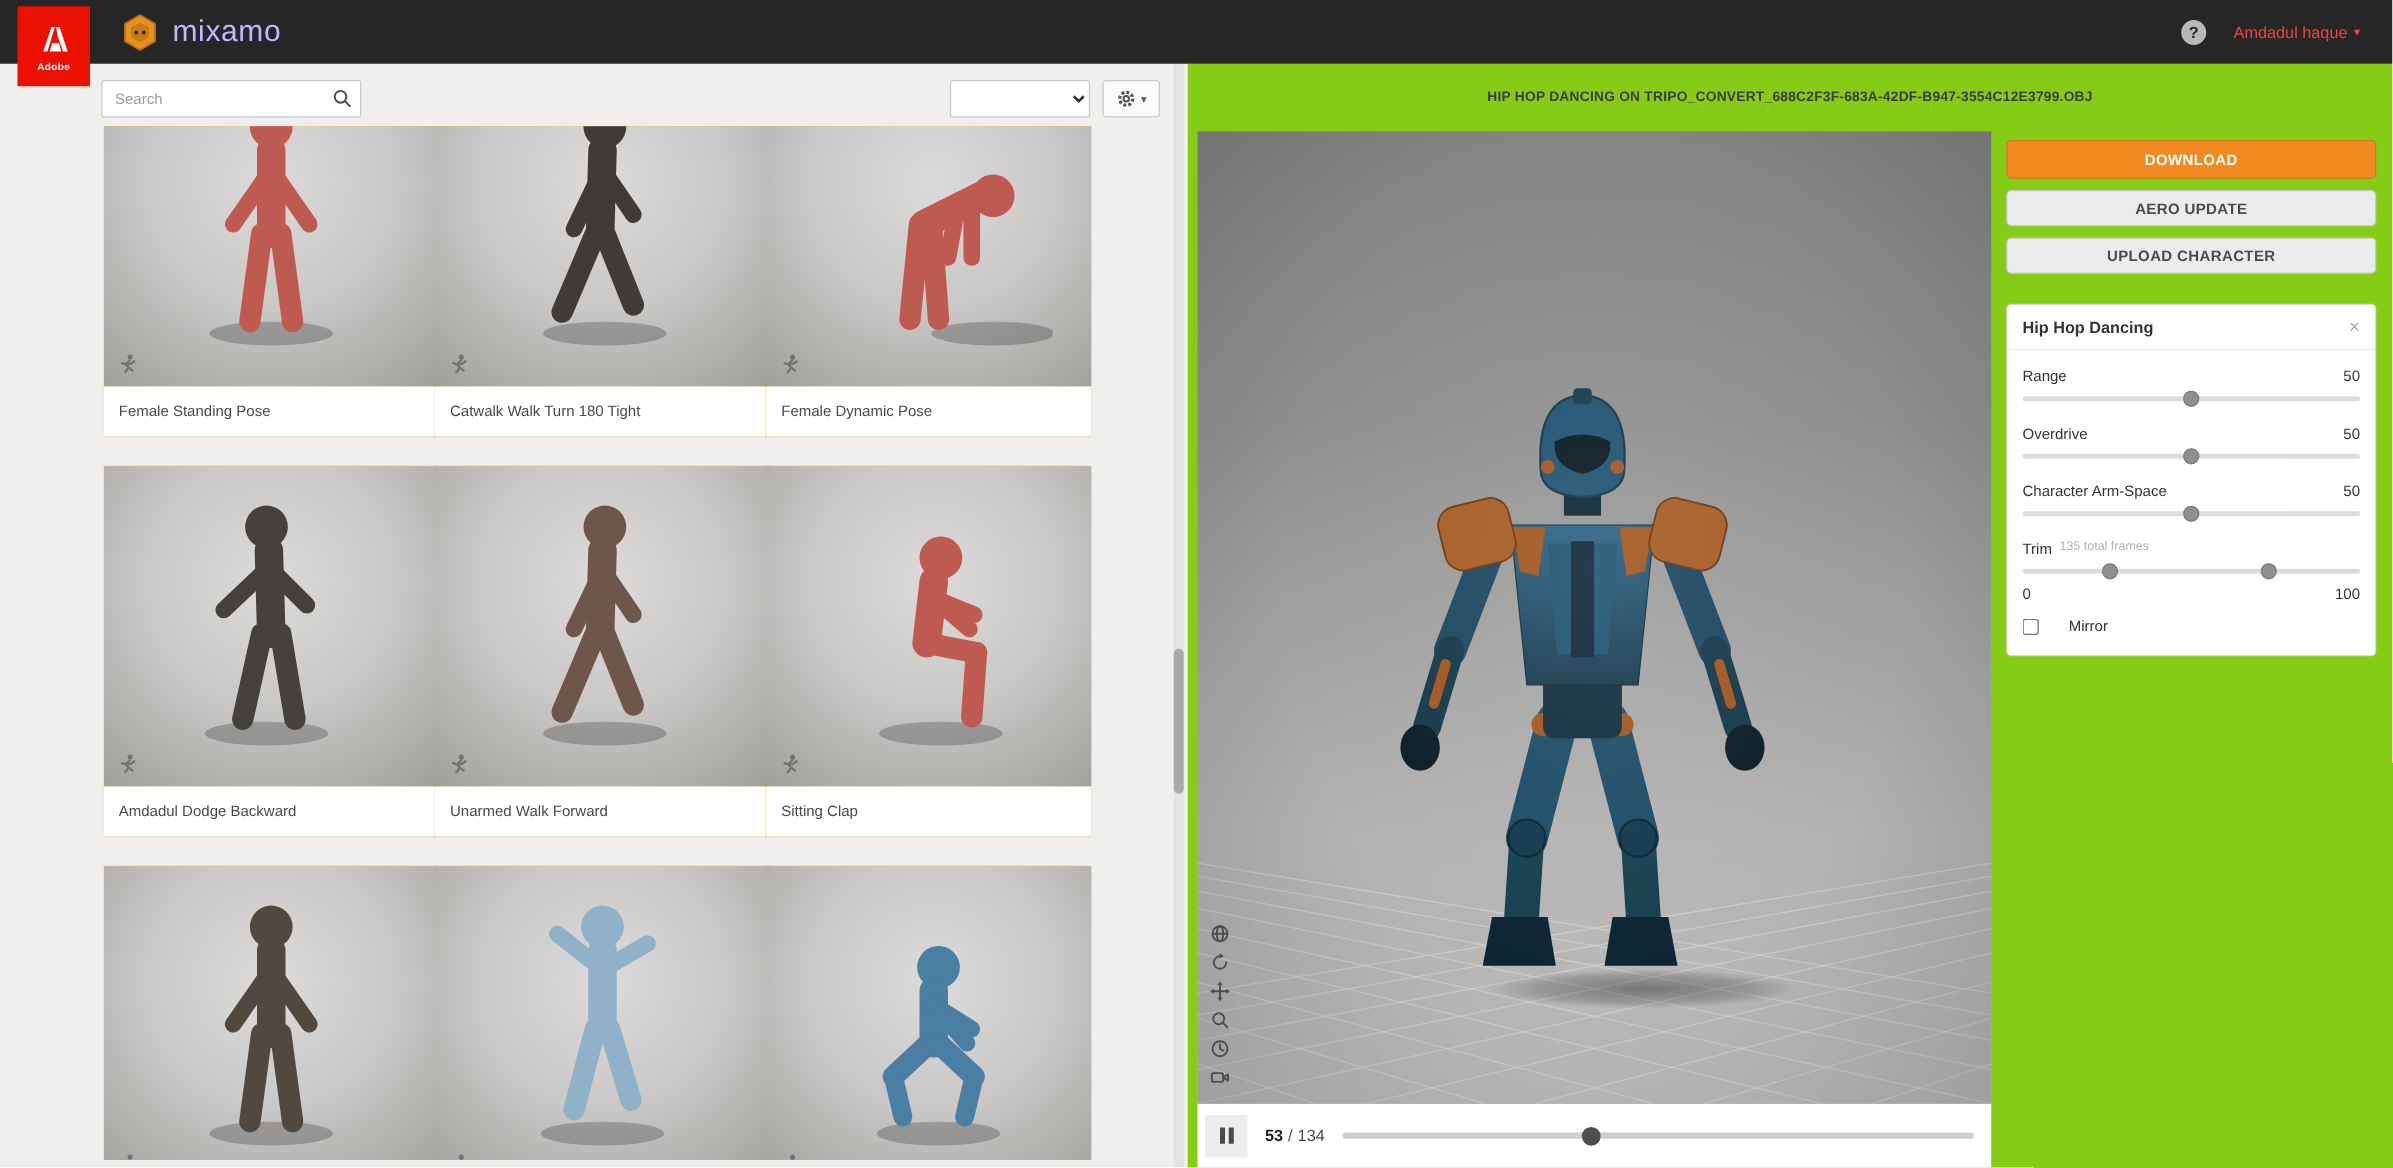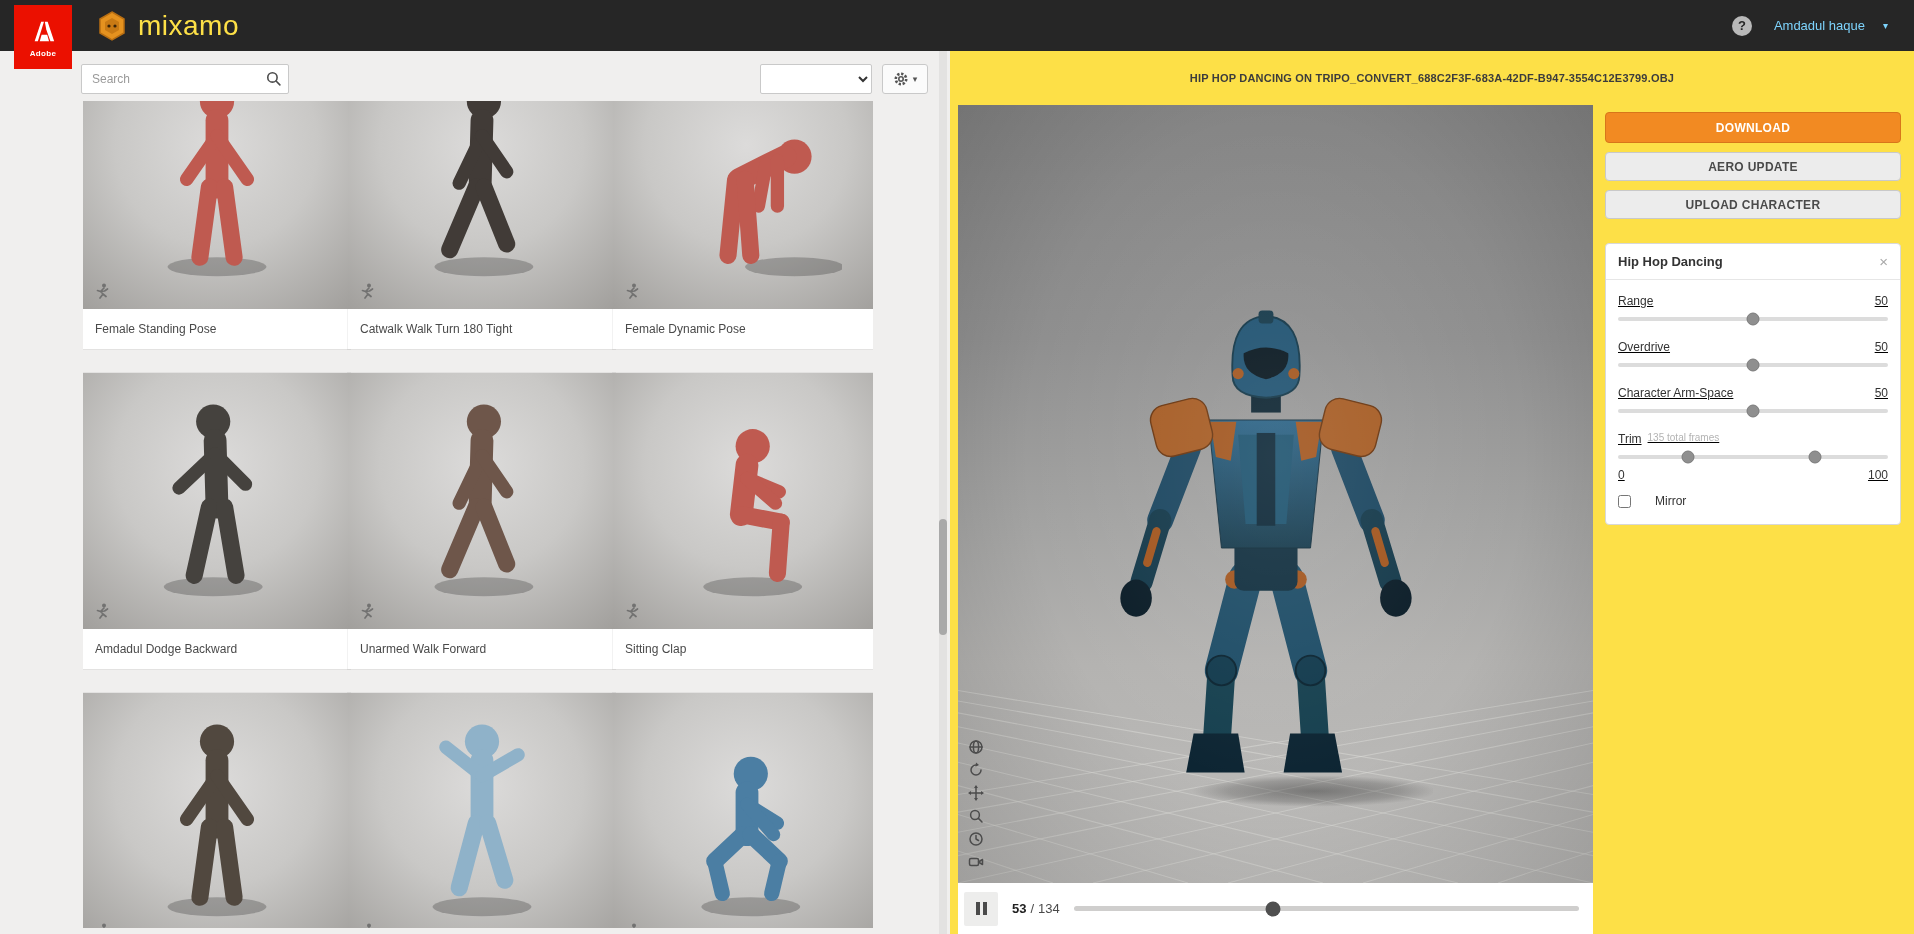--- a/index.html
+++ b/index.html
@@ -8,35 +8,35 @@
   *{box-sizing:border-box; margin:0; padding:0;}
   html,body{width:1914px;height:934px;overflow:hidden;}
   body{font-family:"Liberation Sans",sans-serif;background:#fff;}
 
   
   .topbar{height:51px;background:var(--topbar-bg);display:flex;align-items:stretch;position:relative;z-index:5;}
   .adobe{position:absolute;left:14px;top:5px;width:58px;height:64px;background:var(--adobe-red);
          display:flex;flex-direction:column;align-items:center;justify-content:center;gap:6px;z-index:6;cursor:pointer;}
   .adobe-word{color:#fff;font-size:8px;font-weight:bold;letter-spacing:.3px;}
   .brand{margin-left:96px;display:flex;align-items:center;gap:10px;cursor:pointer;}
-  .brand-name{color:#fde047;font-size:28px;letter-spacing:.5px;}
+  .brand-name{color:#c4b5fd;font-size:24px;letter-spacing:.5px;}
   .nav{display:flex;margin-left:46px;}
   .tab{padding:0 18px;display:flex;align-items:center;font-size:13px;color:#9a9a9a;position:relative;cursor:pointer;}
   .tab.active{color:#fff;}
   .tab.active::after{content:"";position:absolute;left:0;right:0;bottom:0;height:4px;background:var(--accent);}
   .top-right{margin-left:auto;display:flex;align-items:center;gap:22px;padding-right:26px;}
   .help{width:20px;height:20px;border-radius:50%;background:#b9b9b9;color:#262626;font-size:13px;font-weight:bold;
         display:flex;align-items:center;justify-content:center;cursor:pointer;}
-  .user{color:#7dd3fc;font-size:13px;display:flex;gap:18px;align-items:center;cursor:pointer;}
+  .user{color:#ef4444;font-size:13px;display:flex;gap:5px;align-items:center;cursor:pointer;}
   .user .caret{font-size:10px;}
 
   
   .content{display:flex;height:883px;}
   .left-panel{width:950px;flex:none;background:#f0efee;position:relative;overflow:hidden;}
-  .right-region{flex:1;display:flex;flex-direction:column;background:#fde047;}
+  .right-region{flex:1;display:flex;flex-direction:column;background:#84cc16;}
   .viewer-title{height:54px;display:flex;align-items:center;justify-content:center;
                 font-size:11px;font-weight:bold;color:#3c3c3c;letter-spacing:.2px;}
   .right-row{display:flex;flex:1;}
 
   
   .lp-toolbar{display:flex;align-items:center;margin:12px 22px 0 81px;height:32px;gap:10px;}
   .search-wrap{position:relative;width:208px;}
   .search-wrap input{width:100%;height:30px;border:1px solid #c9c9c9;border-radius:2px;background:#fff;
                      font-size:12px;padding:0 30px 0 10px;color:#333;font-family:inherit;}
   .search-wrap input::placeholder{color:#9a9a9a;}
@@ -83,21 +83,21 @@
   
   .sidebar{width:296px;margin-left:12px;padding-top:7px;display:flex;flex-direction:column;}
   .btn{height:29px;border-radius:4px;font-size:12px;font-weight:bold;letter-spacing:.3px;margin-bottom:9px;
        display:flex;align-items:center;justify-content:center;border:1px solid #c9c9c9;background:#ececec;color:#4a4a4a;cursor:pointer;font-family:inherit;}
   .btn.download{background:var(--accent);border-color:#d8761a;color:#fff;height:31px;}
   .panel{margin-top:15px;background:#fff;border:1px solid #d8d8d8;border-radius:4px;}
   .panel-head{display:flex;justify-content:space-between;align-items:center;padding:10px 12px;border-bottom:1px solid #e6e6e6;}
   .panel-title{font-size:13px;font-weight:bold;color:#333;}
   .close{color:#a9a9a9;font-size:15px;cursor:pointer;line-height:1;}
   .panel-body{padding:14px 12px 16px;}
-  .slider-row{margin-bottom:19px;text-decoration:underline;}
+  .slider-row{margin-bottom:19px;}
   .slider-head{display:flex;justify-content:space-between;font-size:12px;color:#333;margin-bottom:9px;}
   .s-note{font-size:10px;color:#b3b3b3;margin-left:6px;font-weight:normal;}
   .track{position:relative;height:4px;background:#dcdcdc;border-radius:2px;cursor:pointer;}
   .handle{position:absolute;top:50%;transform:translate(-50%,-50%);width:13px;height:13px;border-radius:50%;
           background:#8f8f8f;border:1px solid #7a7a7a;cursor:pointer;}
   .minmax{display:flex;justify-content:space-between;font-size:12px;color:#333;margin-top:9px;}
   .mirror{display:flex;align-items:center;gap:24px;margin-top:12px;font-size:12px;color:#333;}
   .mirror input{width:13px;height:13px;cursor:pointer;}
   svg .st{stroke:#4c4c4c;stroke-width:1.5;fill:none;stroke-linecap:round;stroke-linejoin:round;}
 </style>

